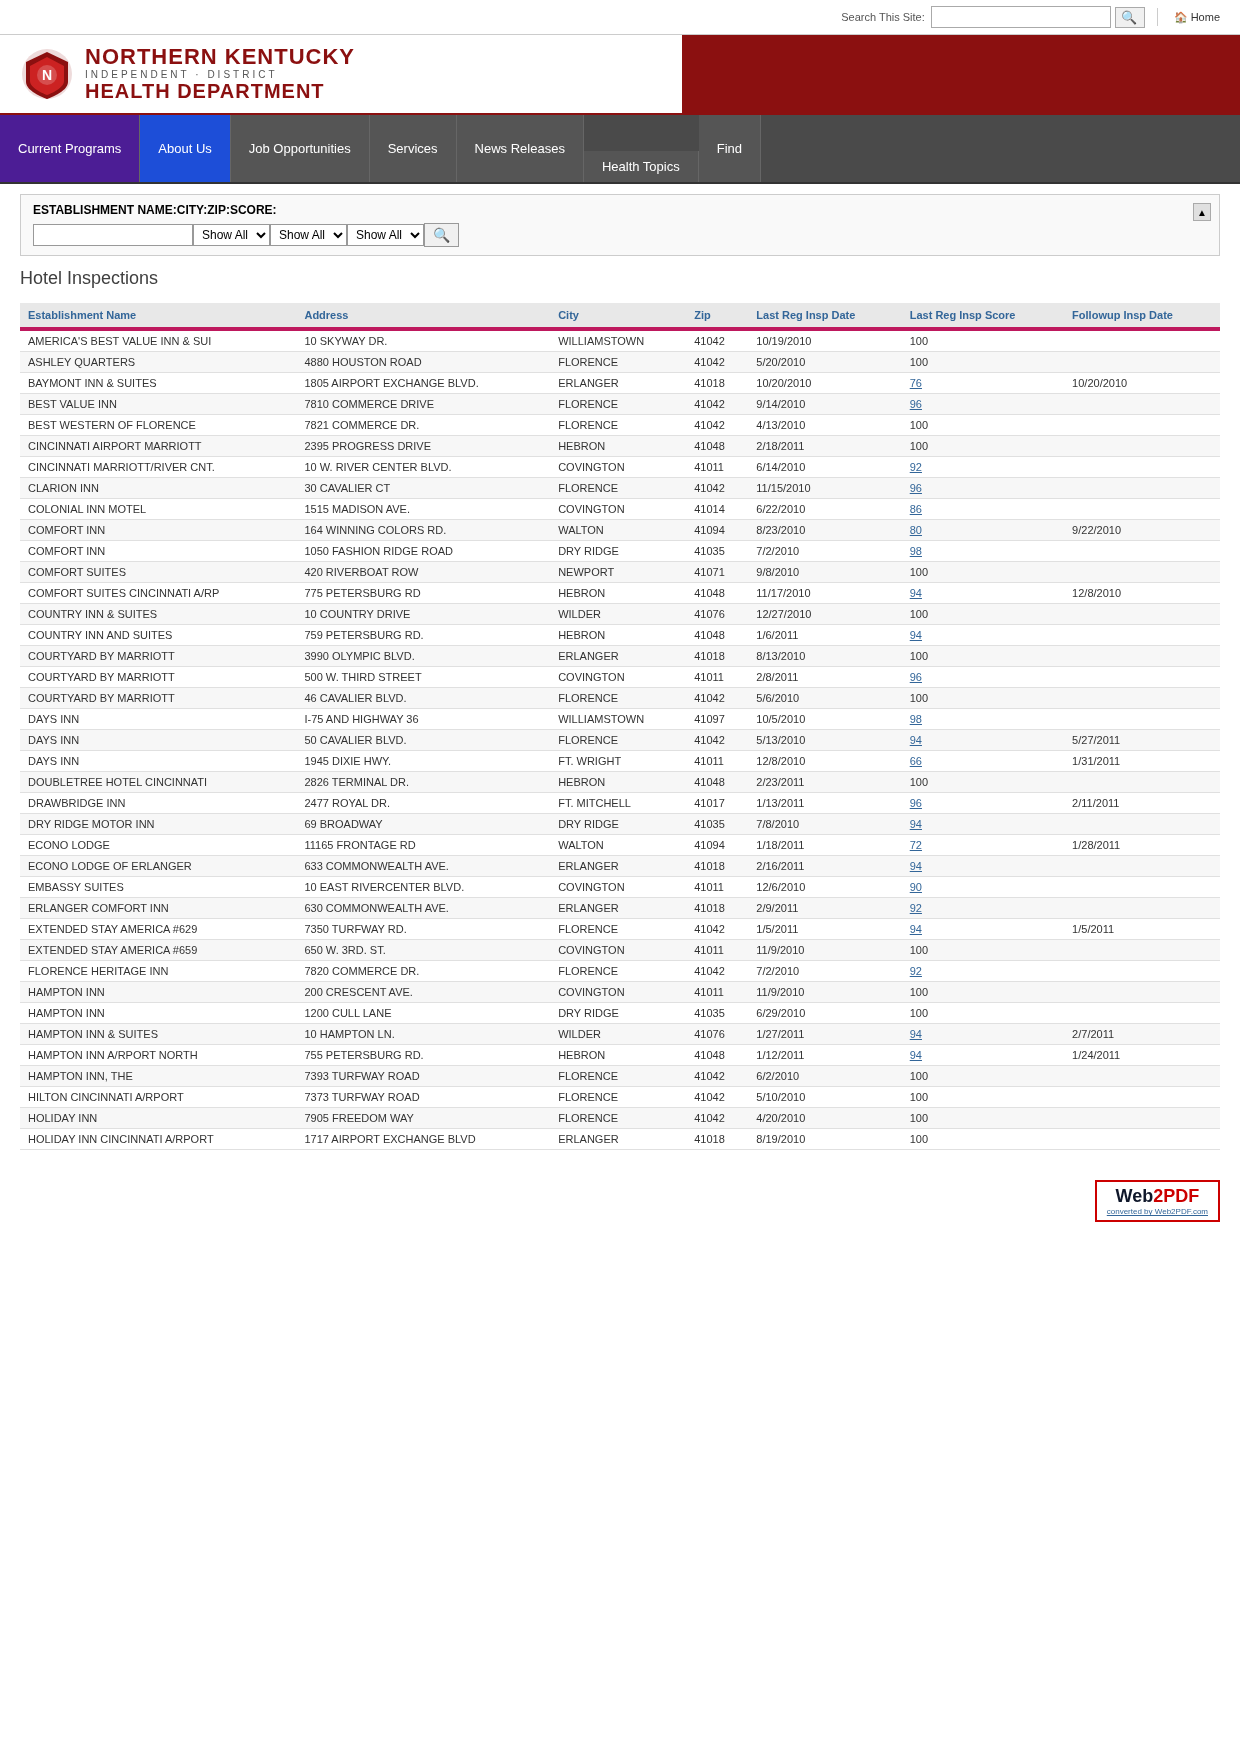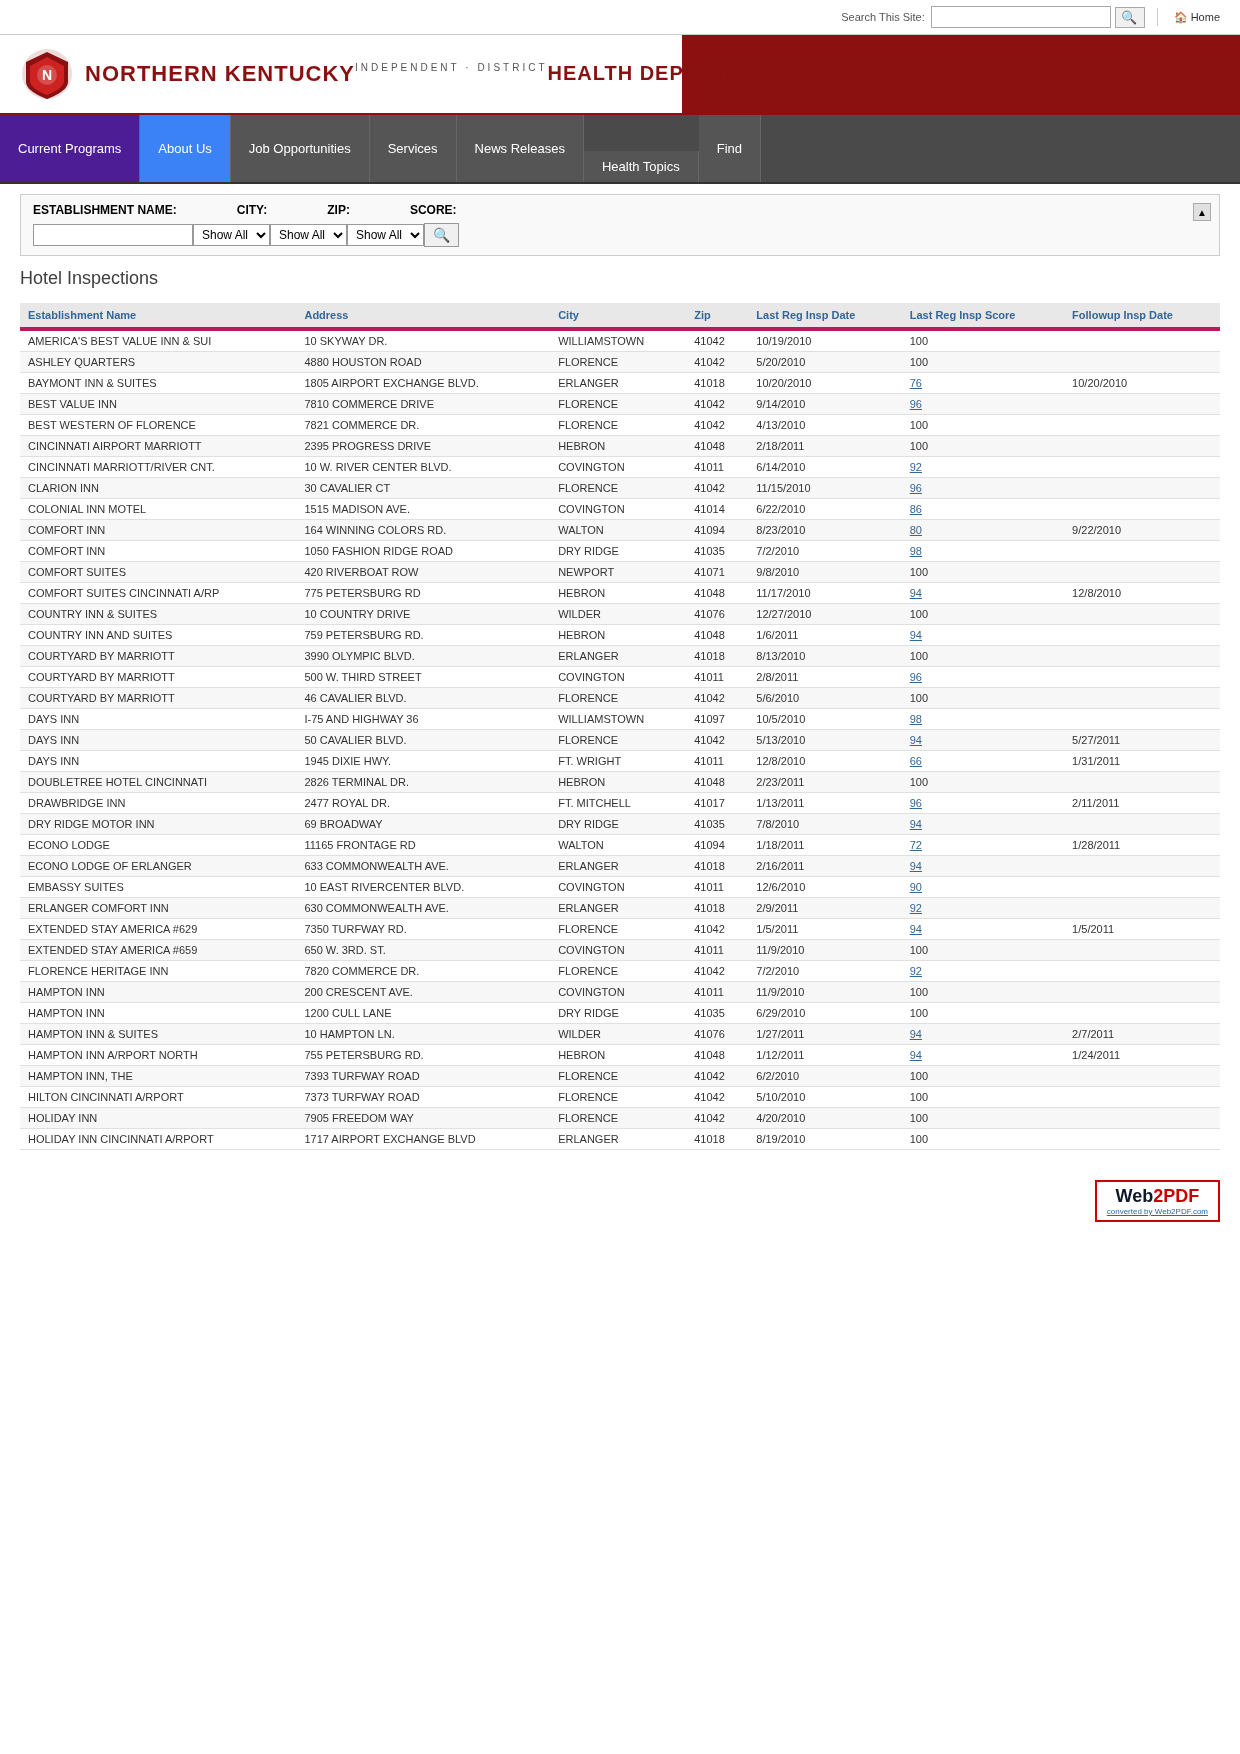--- a/index.html
+++ b/index.html
@@ -52,21 +52,21 @@
     .logo-left {
       display: flex;
       align-items: center;
       gap: 10px;
       flex: 1;
     }
     .logo-shield {
       width: 55px;
       height: 55px;
     }
-    .logo-text-block { display: flex; }
+    .logo-text-block { display: flex; flex-direction: column; }
     .logo-title-main {
       font-size: 22px;
       font-weight: bold;
       color: #8b1010;
       letter-spacing: 1px;
       line-height: 1.1;
     }
     .logo-subtitle {
       font-size: 10px;
       color: #555;
@@ -105,21 +105,20 @@
     
     .filter-section {
       border: 1px solid #ccc;
       background: #f9f9f9;
       padding: 8px 12px;
       margin-bottom: 12px;
       position: relative;
     }
     .filter-row-labels {
       display: flex;
-      gap: 60px;
       margin-bottom: 6px;
     }
     .filter-label {
       font-size: 12px;
       font-weight: bold;
       text-transform: uppercase;
       color: #000;
     }
     .filter-row-inputs {
       display: flex;
@@ -246,21 +245,21 @@
     <div class="logo-text-block">
       <span class="logo-title-main">NORTHERN KENTUCKY</span>
       <span class="logo-subtitle">INDEPENDENT · DISTRICT</span>
       <span class="logo-title-sub">HEALTH DEPARTMENT</span>
     </div>
   </div>
 </div>
 
 <nav class="nav-bar">
   <a class="nav-item">Current Programs</a>
-  <a class="nav-item" style="background:#3b82f6;">About Us</a>
+  <a class="nav-item" style="background:#1d4ed8;">About Us</a>
   <a class="nav-item" style="background:#555;">Job Opportunities</a>
   <a class="nav-item" style="background:#555;">Services</a>
   <a class="nav-item" style="background:#555;">News Releases</a>
   <a class="nav-item" style="background:#555;margin-top:36px;">Health Topics</a>
   <a class="nav-item" style="background:#555;">Find</a>
 </nav>
 
 <div class="content">
 
   <div class="filter-section">

